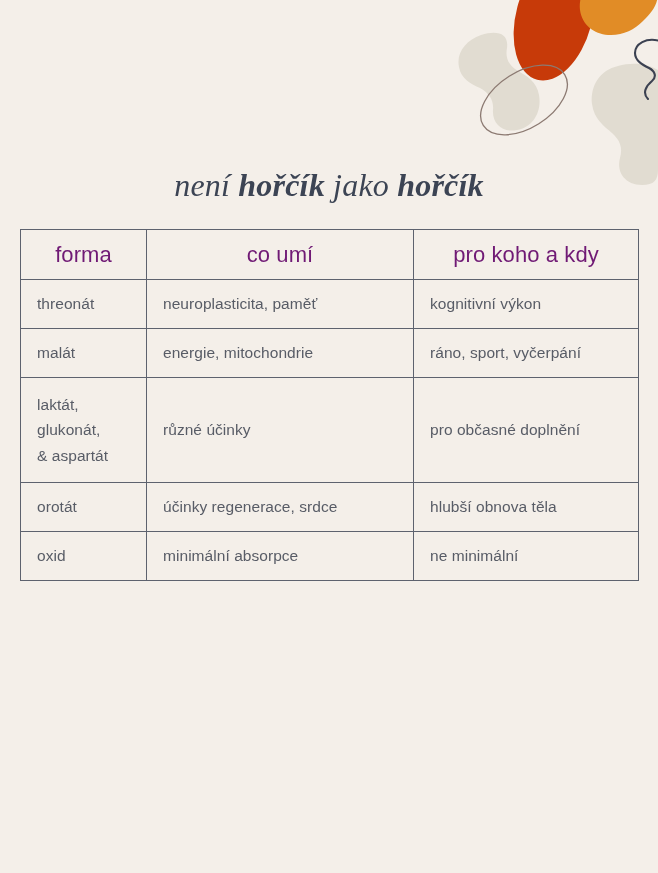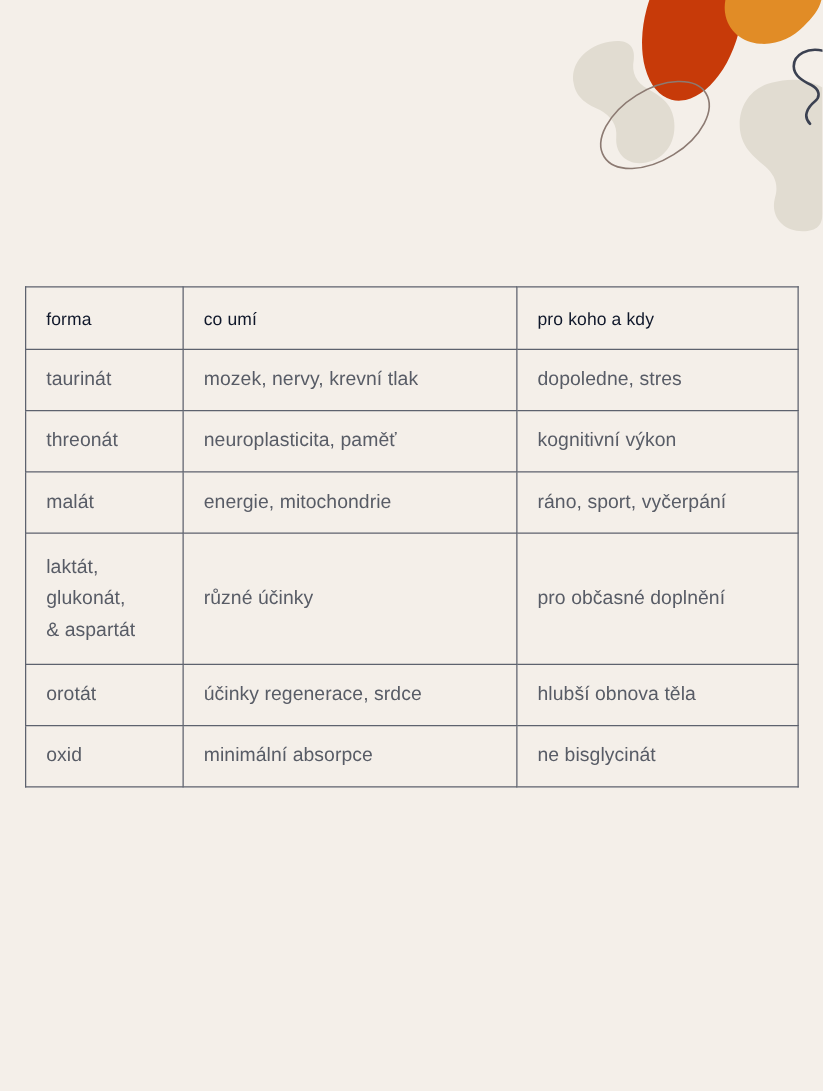--- a/index.html
+++ b/index.html
@@ -79,23 +79,24 @@
   table.grid td {
     border: 1.4px solid #5d626e;
     padding: 0 16px;
     text-align: left;
     vertical-align: middle;
     font-family: "Liberation Sans", sans-serif;
     font-weight: normal;
   }
   table.grid thead th {
     height: 49px;
-    font-size: 14px;
-    color: #0f172a;
+    font-size: 22px;
+    color: #701a75;
     letter-spacing: 0.1px;
+    text-align: center;
   }
   table.grid tbody td {
     height: 48px;
     font-size: 15.5px;
     color: #585c66;
     letter-spacing: 0.05px;
   }
   table.grid tbody tr.tall td {
     height: 104px;
     margin-left: 32px;
@@ -128,41 +129,44 @@
     <path fill="#e1dcd1" d="M618 66 C600 70 590 86 592 104 C594 119 604 126 612 133
              C620 140 623 148 620 158 C616 173 626 185 642 185
              C654 185 658 180 658 170 L658 70 C644 62 630 63 618 66 Z"></path>
 
     <ellipse cx="524" cy="100" rx="48" ry="28" transform="rotate(-32 524 100)" fill="none" stroke="#8c7a72" stroke-width="1.3"></ellipse>
 
     <path fill="none" stroke="#3b4151" stroke-width="2.1" stroke-linecap="round" stroke-linejoin="round" d="M660 41 C646 37 635 44 635 53 C635 61 643 65 649 68
              C655 71 657 77 652 81 C646 86 642 93 648 99"></path>
   </svg>
 
+  <div class="title-wrap">
+    <h1 class="title">
+      <span class="sp">není</span>
+      <span class="b">hořčík</span>
+      <span class="sp">jako</span>
+      <span class="b">hořčík</span>
+    </h1>
+  </div>
 
   <div class="table-wrap">
     <table class="grid">
       <colgroup>
         <col class="c1">
           <col class="c2">
           <col class="c3">
       </colgroup>
       <thead>
         <tr>
           <th>forma</th>
           <th>co umí</th>
           <th>pro koho a kdy</th>
         </tr>
       </thead>
       <tbody id="tbody">
-          <tr>
-            <td>taurinát</td>
-            <td>mozek, nervy, krevní tlak</td>
-            <td>dopoledne, stres</td>
-          </tr>
           <tr>
             <td>threonát</td>
             <td>neuroplasticita, paměť</td>
             <td>kognitivní výkon</td>
           </tr>
           <tr>
             <td>malát</td>
             <td>energie, mitochondrie</td>
             <td>ráno, sport, vyčerpání</td>
           </tr>
@@ -176,19 +180,19 @@
             <td>pro občasné doplnění</td>
           </tr>
           <tr>
             <td>orotát</td>
             <td>účinky regenerace, srdce</td>
             <td>hlubší obnova těla</td>
           </tr>
           <tr>
             <td>oxid</td>
             <td>minimální absorpce</td>
-            <td>ne bisglycinát</td>
+            <td>ne minimální</td>
           </tr>
         </tbody>
     </table>
   </div>
 
 </div>
 
 </body></html>

